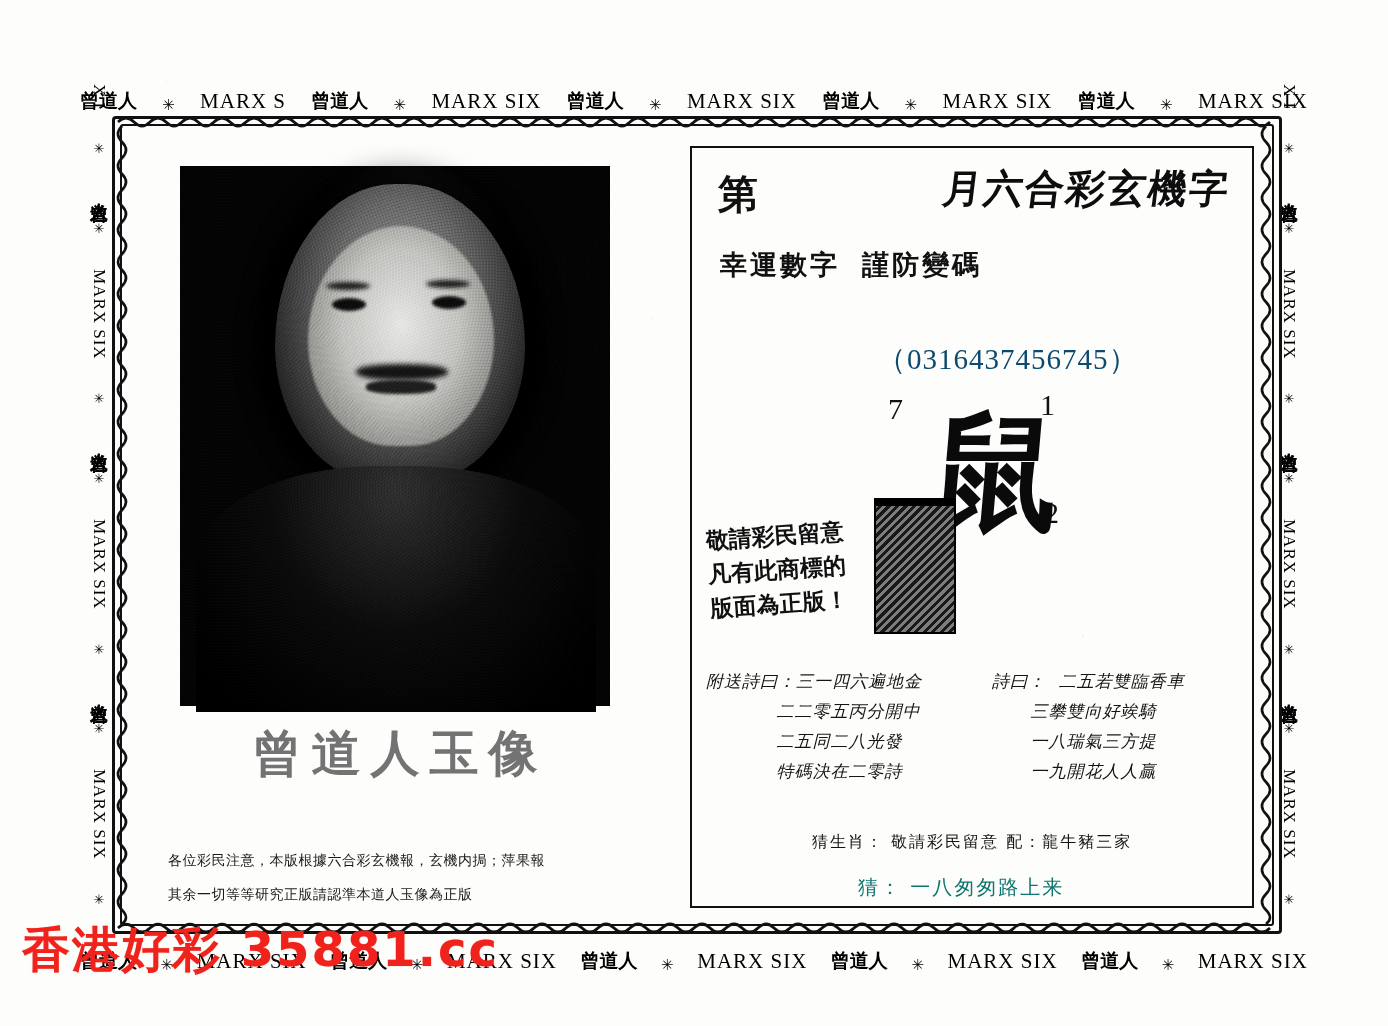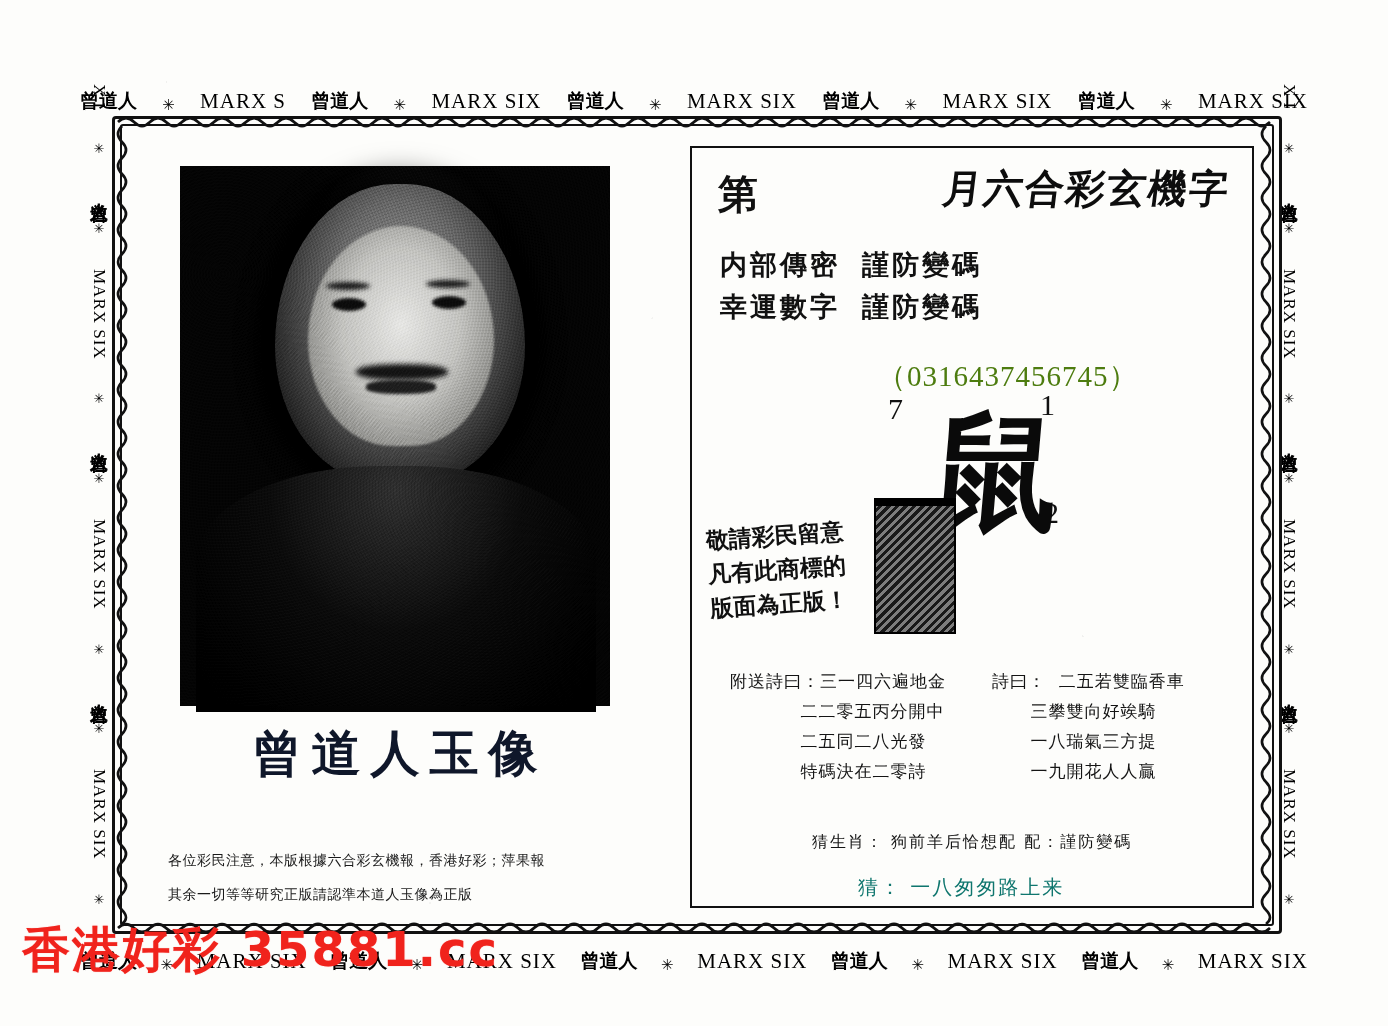--- a/index.html
+++ b/index.html
@@ -122,21 +122,21 @@
     position:absolute;left:16px;top:300px;width:400px;height:246px;
     border-radius:46% 46% 0 0 / 38% 38% 0 0;
     background:radial-gradient(ellipse at 50% 10%, #3a3a3a 0%, #1a1a1a 45%, #0d0d0d 100%);
     filter:blur(.6px);
   }
   .caption{
     position:absolute;left:0;top:575px;width:520px;
     text-align:center;
     font-family:"DejaVu Sans", sans-serif;
     font-weight:bold;font-size:49px;letter-spacing:10px;
-    color:#0f172a;
+    color:#737373;
   }
   .fine{
     position:absolute;left:28px;width:470px;
     font-family:"DejaVu Sans", sans-serif;
     font-size:14px;color:#1a1a1a;letter-spacing:.5px;
   }
   .fine1{top:706px;}
   .fine2{top:740px;}
 
   
@@ -159,21 +159,21 @@
     transform:skewX(-7deg);
   }
   .rp-lines{
     position:absolute;left:28px;top:96px;width:400px;
     font-family:"DejaVu Sans", sans-serif;font-weight:bold;
     font-size:27px;line-height:42px;letter-spacing:3px;color:#111;
   }
   .rp-lines span.gap{display:inline-block;width:22px;}
   .rp-code{
     position:absolute;left:185px;top:192px;
-    font-family:"Liberation Serif", serif;font-size:29px;letter-spacing:1px;color:#4d7c0f;margin-top:17px;
+    font-family:"Liberation Serif", serif;font-size:29px;letter-spacing:1px;color:#0c4a6e;
   }
   .zodiac{
     position:absolute;left:205px;top:240px;width:200px;height:180px;
     font-family:"DejaVu Sans", sans-serif;font-weight:bold;font-size:128px;
     color:#0a0a0a;line-height:170px;text-align:center;
     transform:skewX(-5deg);
   }
   .num{
     position:absolute;font-family:"Liberation Serif", serif;font-size:30px;color:#111;
   }
@@ -192,21 +192,21 @@
   .rp-note{
     position:absolute;left:16px;top:370px;width:160px;
     font-family:"DejaVu Sans", sans-serif;font-weight:bold;
     font-size:23px;line-height:34px;color:#111;
     transform:rotate(-4deg);
   }
   .poem{
     position:absolute;left:14px;top:518px;width:536px;
     font-family:"DejaVu Sans", sans-serif;font-size:17px;color:#141414;
   }
-  .poem-row{display:flex;justify-content:flex-end;line-height:30px;}
+  .poem-row{display:flex;justify-content:space-between;line-height:30px;font-style:italic;}
   .poem-col-l{width:262px;letter-spacing:1px;}
   .poem-col-r{width:250px;letter-spacing:1px;text-align:left;}
   .zshengxiao{
     position:absolute;left:120px;top:684px;
     font-family:"DejaVu Sans", sans-serif;font-size:16px;letter-spacing:2px;color:#141414;
   }
   .guess{
     position:absolute;left:166px;top:726px;
     font-family:"DejaVu Sans", sans-serif;font-size:20px;letter-spacing:2px;color:#0f766e;
   }
@@ -313,35 +313,32 @@
     <div class="brow l"></div>
     <div class="brow r"></div>
     <div class="eye l"></div>
     <div class="eye r"></div>
     <div class="mustache"></div>
     <div class="mouth"></div>
     <div class="body"></div>
     <div class="grain"></div>
   </div>
   <div class="caption">曾道人玉像</div>
-  <div class="fine fine1">各位彩民注意，本版根據六合彩玄機報，香港好彩；萍果報</div>
+  <div class="fine fine1">各位彩民注意，本版根據六合彩玄機報，玄機内挶；萍果報</div>
   <div class="fine fine2">其余一切等等研究正版請認準本道人玉像為正版</div>
 </div>
 
 <div class="panel-right">
   <div class="rp-hdr">
     <div class="seal">第</div>
     <div class="rp-title">月六合彩玄機字</div>
   </div>
 
   <div class="rp-lines">
     <div>
-      <span>内部傳密</span><span class="gap"></span><span>謹防變碼</span>
-    </div>
-    <div>
       <span>幸運數字</span><span class="gap"></span><span>謹防變碼</span>
     </div>
   </div>
 
   <div class="rp-code">（0316437456745）</div>
 
   <div class="num n7">7</div>
   <div class="num n1">1</div>
   <div class="num n3">3</div>
   <div class="num n2">2</div>
@@ -365,21 +362,21 @@
       <div class="poem-col-r">&nbsp;&nbsp;&nbsp;&nbsp;&nbsp;&nbsp;<span>一八瑞氣三方提</span></div>
     </div>
     <div class="poem-row">
       <div class="poem-col-l">&nbsp;&nbsp;&nbsp;&nbsp;&nbsp;&nbsp;&nbsp;&nbsp;&nbsp;&nbsp;&nbsp;<span>特碼決在二零詩</span></div>
       <div class="poem-col-r">&nbsp;&nbsp;&nbsp;&nbsp;&nbsp;&nbsp;<span>一九開花人人贏</span></div>
     </div>
   </div>
 
   <div class="zshengxiao">
     <span>猜生肖：</span>
-    <span>狗前羊后恰想配 配：謹防變碼</span>
+    <span>敬請彩民留意 配：龍牛豬三家</span>
   </div>
   <div class="guess">
     <span>猜：</span>
     <span>一八匆匆路上来</span>
   </div>
 </div>
 
 <div class="watermark">香港好彩 35881.cc</div>
 
 </body></html>

